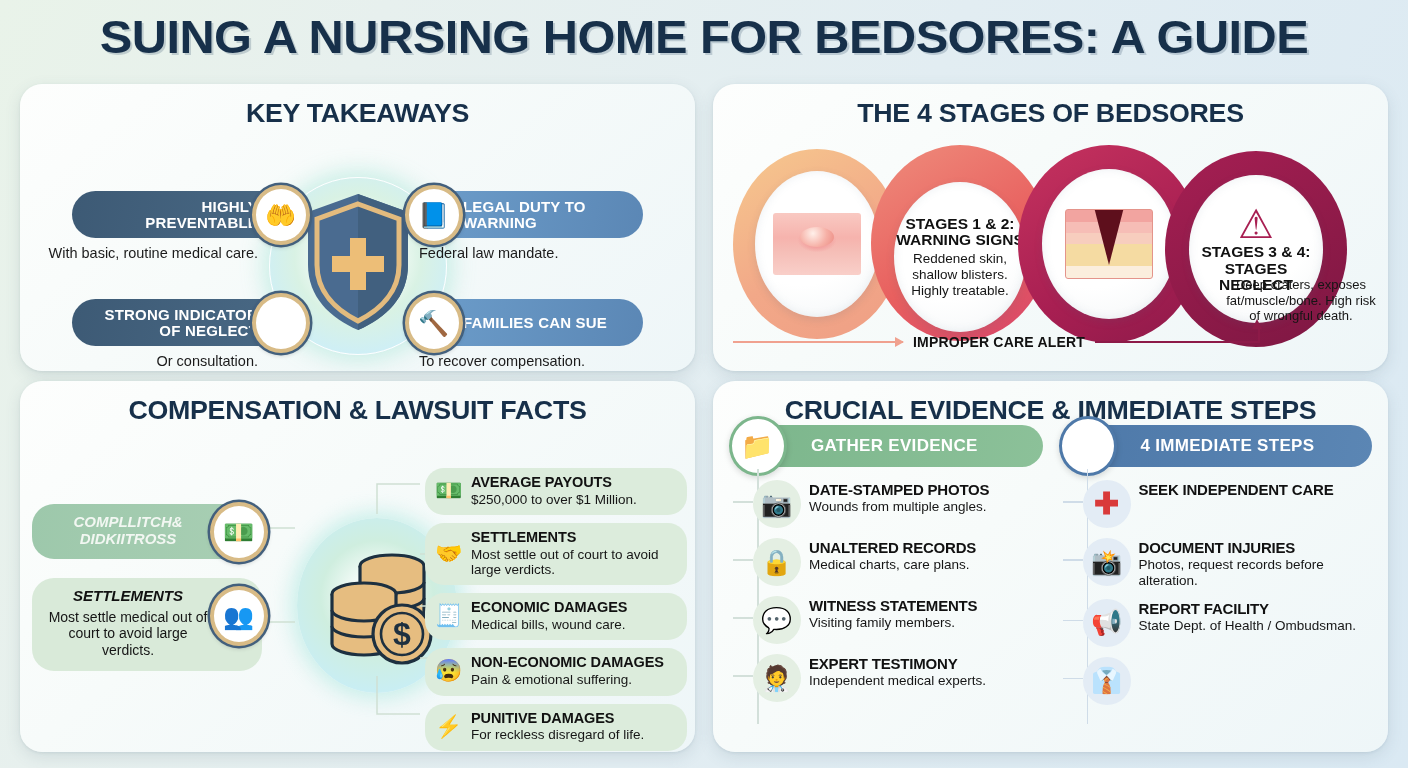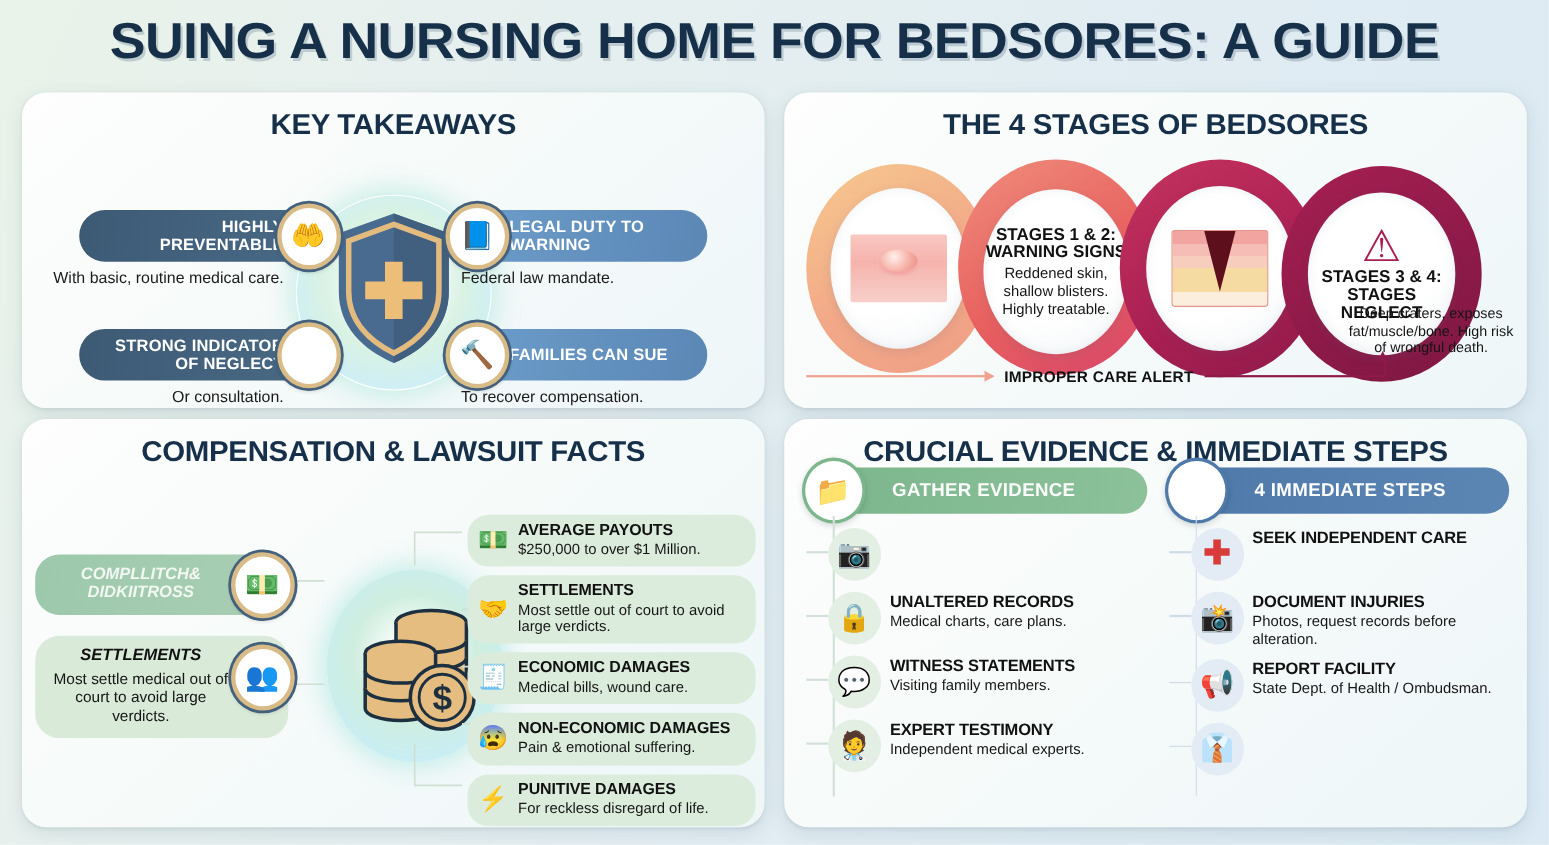--- a/index.html
+++ b/index.html
@@ -129,21 +129,21 @@
     background: radial-gradient(circle at 38% 30%, #ffffff 55%, #f2f5f7 100%);
     box-shadow: inset 0 0 10px rgba(120,140,160,.14), 0 3px 9px rgba(80,100,120,.14);
     display: flex; flex-direction: column; align-items: center; justify-content: center;
     text-align: center;
   }
   .ring1 { left: 20px;  top: 20px;  width: 168px; height: 190px;
            background: linear-gradient(150deg,#f6c98e 0%, #f2a888 55%, #ef9f85 100%); }
   .ring1 .inner { left: 22px; top: 22px; width: 124px; height: 146px; }
   .ring2 { left: 158px; top: 16px; width: 178px; height: 196px;
            background: linear-gradient(150deg,#ef8d7c 0%, #e8605f 55%, #d6446a 100%); }
-  .ring2 .inner { left: 23px; top: 27px; width: 132px; height: 150px; justify-content: center; }
+  .ring2 .inner { left: 23px; top: 37px; width: 132px; height: 150px; justify-content: center; }
   .ring3 { left: 305px; top: 16px; width: 182px; height: 198px;
            background: linear-gradient(150deg,#c6335f 0%, #a81f52 60%, #8e1a4a 100%); }
   .ring3 .inner { left: 24px; top: 24px; width: 134px; height: 150px; }
   .ring4 { left: 452px; top: 22px; width: 182px; height: 196px;
            background: linear-gradient(150deg,#a61f53 0%, #8d1a48 60%, #7d1743 100%); }
   .ring4 .inner { left: 24px; top: 24px; width: 134px; height: 148px; }
 
   .wound-img {
     width: 88px; height: 62px; border-radius: 3px;
     background:
@@ -499,20 +499,24 @@
       <div class="ev-col">
         <div class="ev-head green">
           <span class="ev-badge green">📁</span>
           <span>GATHER EVIDENCE</span>
         </div>
         <div class="ev-spine"></div>
         <div class="ev-list">
           <div class="ev-item">
             <span class="stub"></span>
             <span class="ev-ico green">📷</span>
+            <span class="ev-tx">
+              <span class="h" style="display:block">DATE-STAMPED PHOTOS</span>
+              <span class="p" style="display:block">Wounds from multiple angles.</span>
+            </span>
           </div>
           <div class="ev-item">
             <span class="stub"></span>
             <span class="ev-ico green">🔒</span>
             <span class="ev-tx">
               <span class="h" style="display:block">UNALTERED RECORDS</span>
               <span class="p" style="display:block">Medical charts, care plans.</span>
             </span>
           </div>
           <div class="ev-item">

